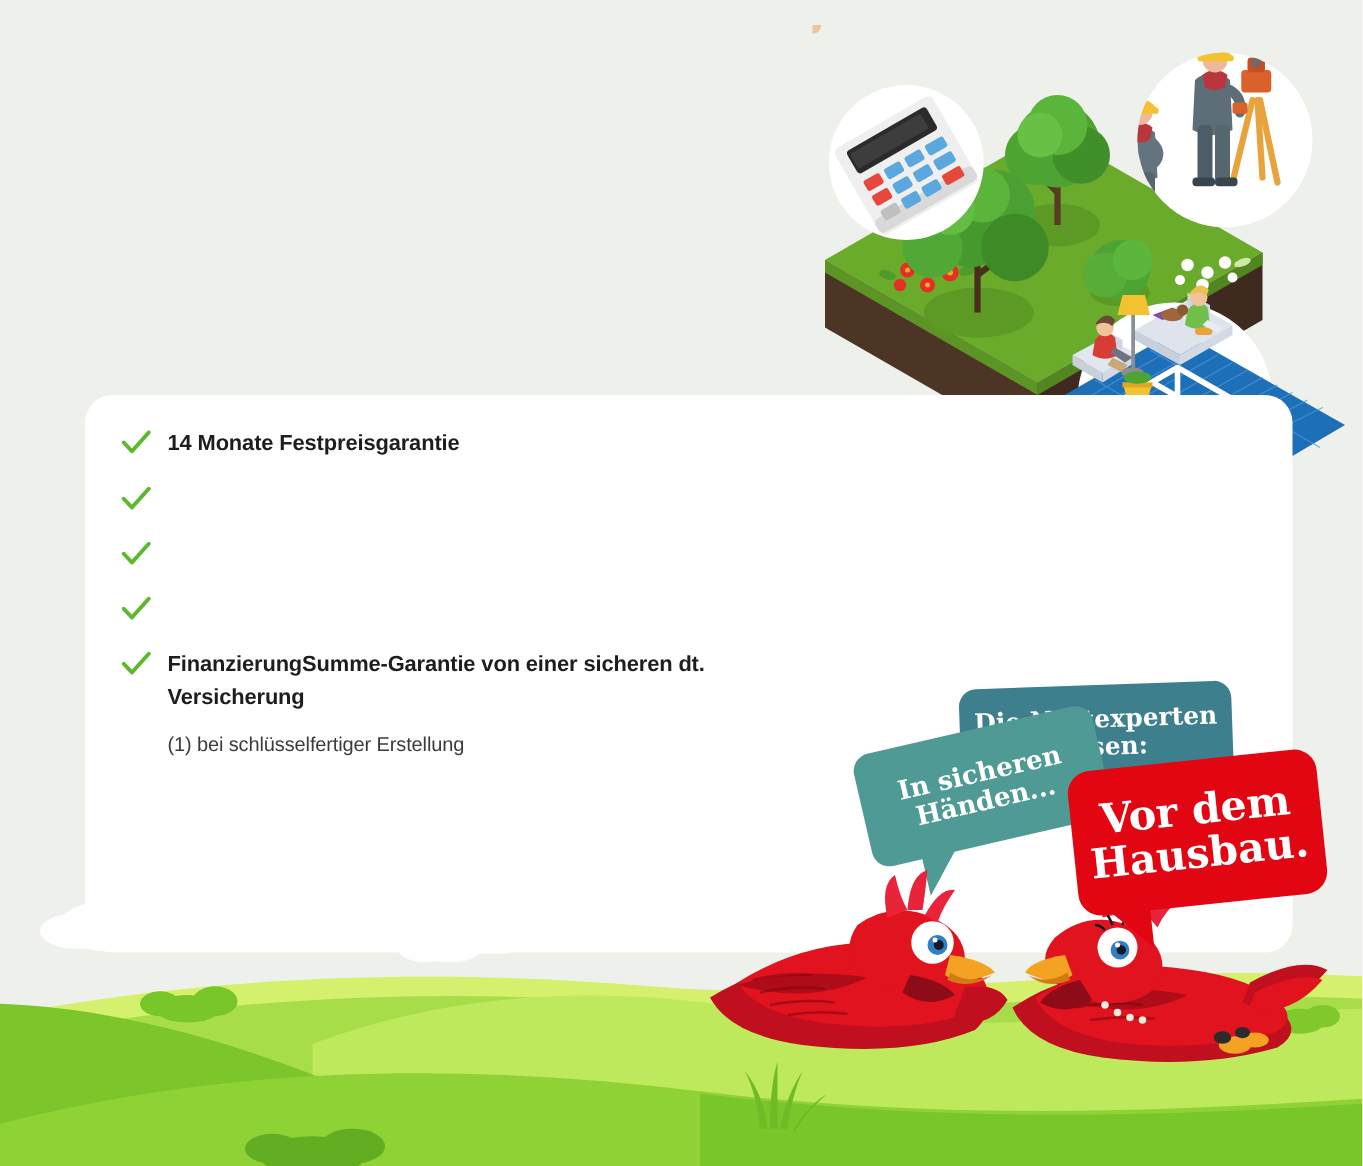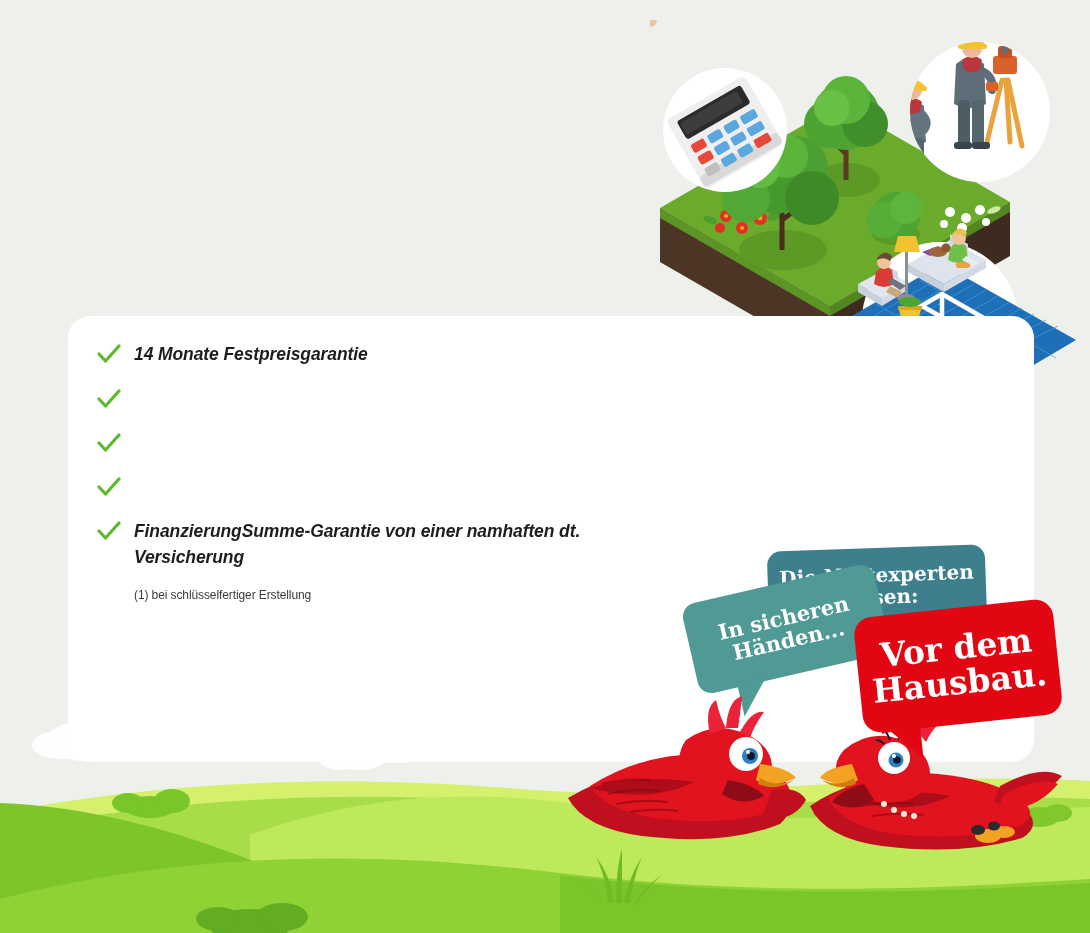--- a/index.html
+++ b/index.html
@@ -61,32 +61,31 @@
     position: relative;
     top: 1px;
   }
   .check-icon svg { display: block; }
   .check-label {
     font-size: 17.5px;
     font-weight: bold;
     color: #1d1d1b;
     line-height: 1.45;
     letter-spacing: -0.1px;
-    font-style: italic;
   }
   .check-label .sup {
     font-size: 11px;
     font-weight: bold;
     vertical-align: baseline;
     margin-left: 2px;
   }
   #footnote {
     margin-left: 38px;
     margin-top: 12px;
-    font-size: 12px;
+    font-size: 16px;
     color: #3b3b39;
     letter-spacing: -0.1px;
   }
 
   
   .bubble {
     position: absolute;
     color: #ffffff;
     font-family: "DejaVu Serif", serif;
     font-weight: bold;
@@ -502,21 +501,21 @@
           </svg>
       </span>
     </div>
 
     <div class="check-row two-line">
       <span class="check-icon">
         <svg width="26" height="22" viewBox="0 0 26 22">
             <path d="M3 11 L9.5 18 L23 3" stroke="#5cb82c" stroke-width="3.2" fill="none" stroke-linecap="round" stroke-linejoin="round"></path>
           </svg>
       </span>
-      <span class="check-label" style="max-width:500px">FinanzierungSumme-Garantie von einer namhaften dt. Versicherung</span>
+      <span class="check-label" style="max-width:500px">FinanzierungSumme-Garantie von einer sicheren dt. Versicherung</span>
     </div>
 
 
     <div id="footnote">(1) bei schlüsselfertiger Erstellung</div>
   </div>
 
   <div class="bubble" id="bubble-top">
     <span>Die Nestexperten
 wissen:</span>
     <span class="tailA"></span>

